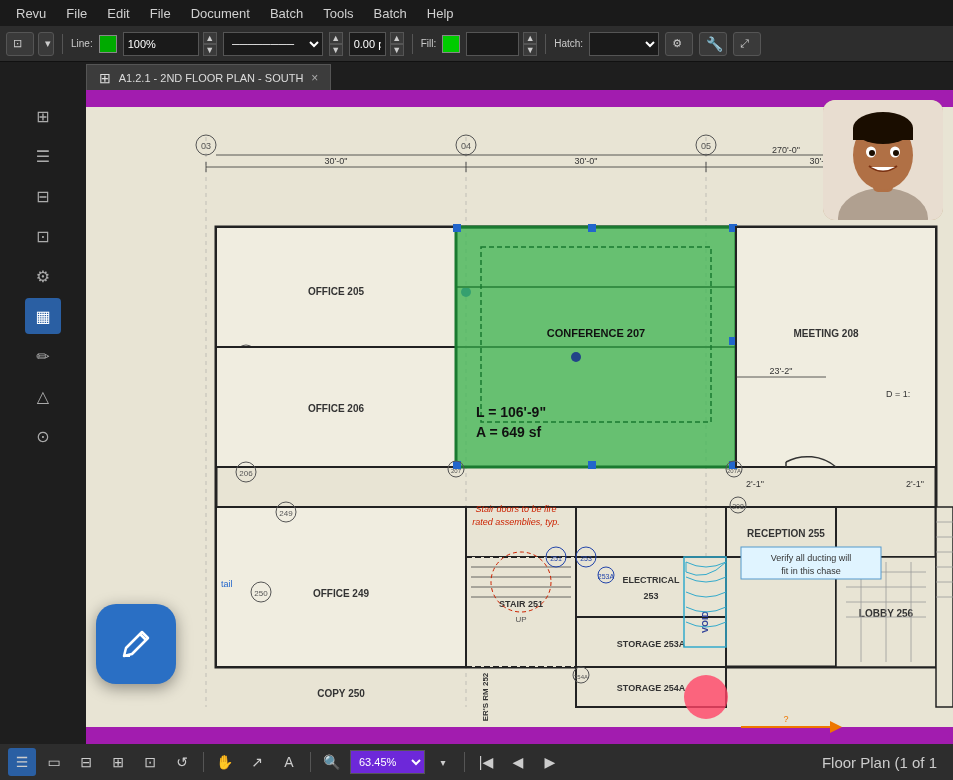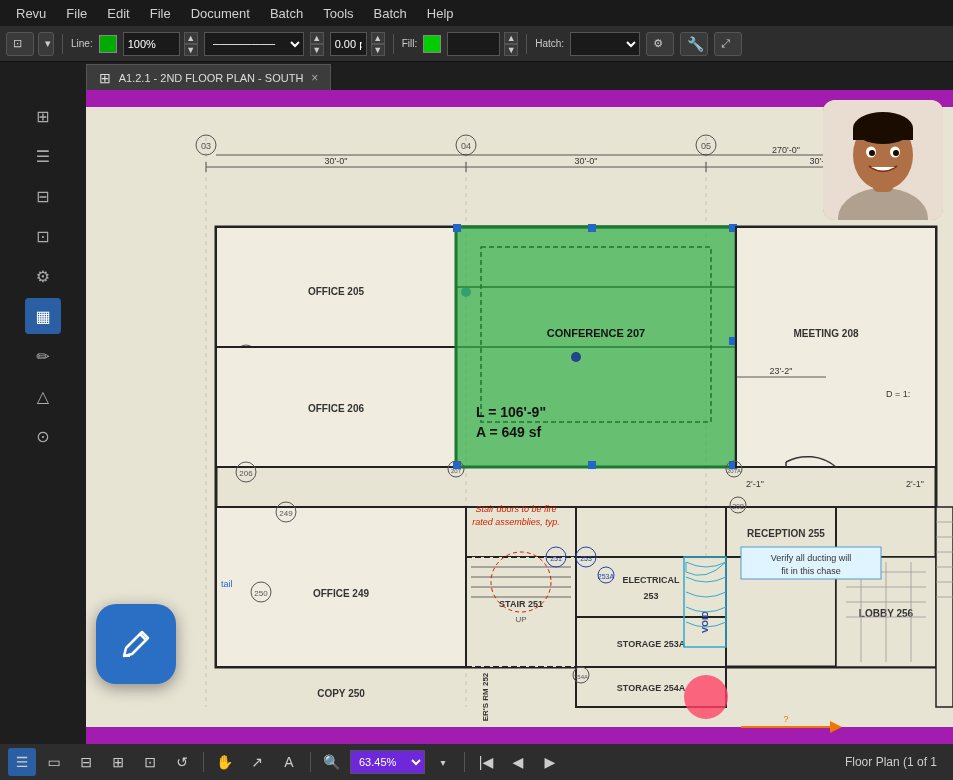--- a/index.html
+++ b/index.html
@@ -237,21 +237,21 @@
       background: #6d28d9;
       border: 1px solid #555;
       color: #fff;
       font-size: 11px;
       padding: 2px 4px;
       width: 75px;
       height: 24px;
     }
     .bottom-label {
       color: #ccc;
-      font-size: 12px;
+      font-size: 15px;
       margin-left: auto;
     }
     .separator-v {
       width: 1px;
       height: 20px;
       background: #555;
       margin: 0 3px;
     }
   </style>
 </head>
@@ -273,21 +273,21 @@
 
   <div class="toolbar-group">
     <button class="toolbar-btn" style="width:28px;">⊡</button>
     <button class="toolbar-btn" style="width:16px;">▾</button>
   </div>
   <div class="toolbar-separator"></div>
 
   <span class="toolbar-label">Line:</span>
   <div class="color-swatch" style="background:#00aa00;"></div>
   <div class="toolbar-group">
-    <input class="toolbar-input" style="width: 57px;" value="100%">
+    <input class="toolbar-input" style="width: 76px;" value="100%">
     <div class="spin-btns">
       <button class="chevron-btn">▲</button>
       <button class="chevron-btn">▼</button>
     </div>
   </div>
 
   <select class="toolbar-input" style="width:100px; background:#1a1a1a; color:#fff; border:1px solid #555;">
     <option>────────</option>
     <option>- - - - -</option>
   </select>

